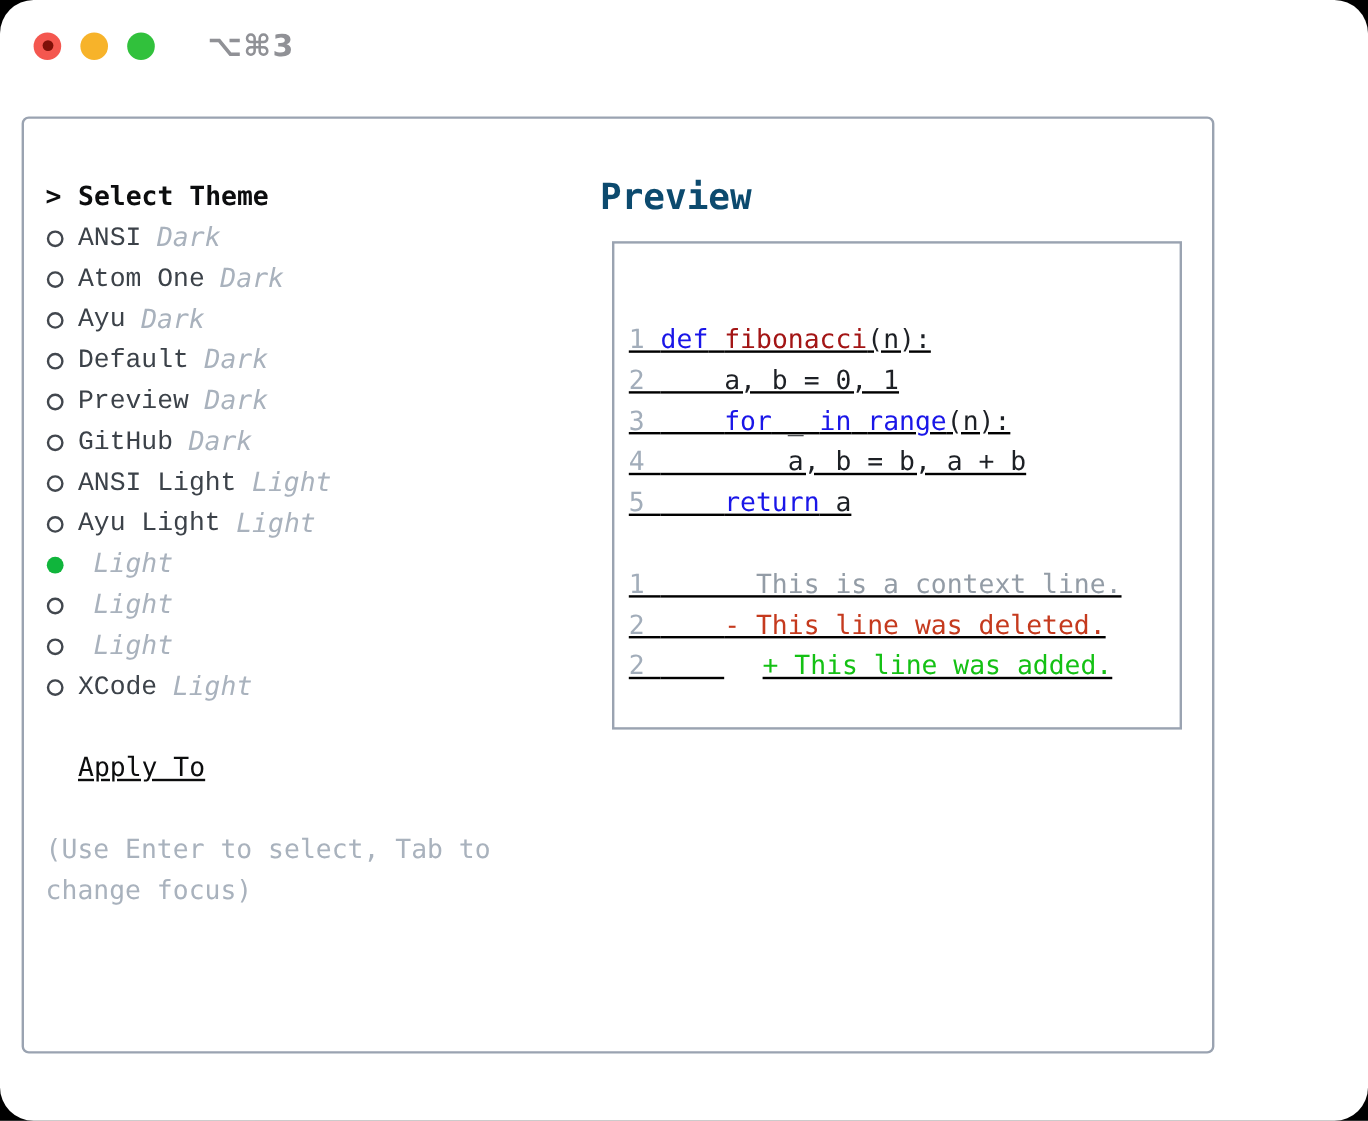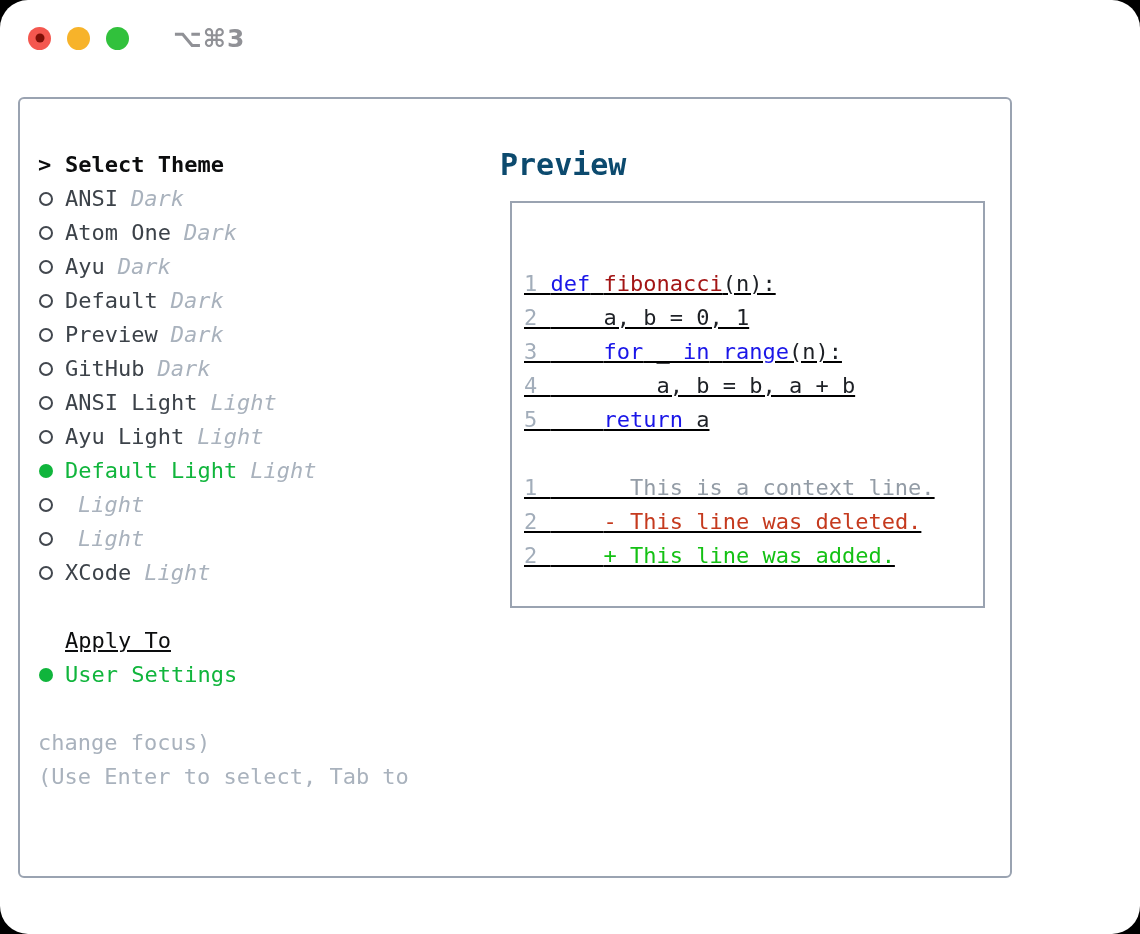--- a/index.html
+++ b/index.html
@@ -43,21 +43,21 @@
   }
   .row{height:34px;white-space:nowrap;display:flex;align-items:center;}
   .marker{display:inline-block;width:27px;flex:0 0 27px;position:relative;height:34px;}
   .chev{position:absolute;left:0;top:0;line-height:34px;font-weight:bold;color:#0c0d0e;}
   .circle{
     position:absolute;left:1px;top:50%;transform:translateY(-50%);
     width:10px;height:10px;border:2px solid #42474e;border-radius:50%;
   }
   .circle.filled{width:14px;height:14px;border:none;background:var(--accent-green,#10b53c);}
   .heading-text{font-weight:bold;color:#0c0d0e;}
-  .name{color:var(--text-dark,#3c4249);}
+  .name{color:var(--text-dark,#3c4249);font-family:Liberation Mono, monospace;}
   .name.selected{color:var(--accent-green,#10b53c);}
   .variant{color:var(--muted-gray,#a9b2bd);margin-left:13px;font-style:italic;}
   .spacer{height:34px;}
   .apply-heading{color:#0c0d0e;text-decoration:underline;}
   .hint-line{color:var(--muted-gray,#a9b2bd);height:34px;line-height:34px;}
   
   .preview-title{
     position:absolute;left:500px;top:148px;height:34px;line-height:34px;
     font-size:30px;font-weight:bold;color:#0c4a6e;
   }
@@ -70,21 +70,21 @@
     padding:64px 8px 0 12px;
     font-size:22px;line-height:34px;white-space:pre;text-decoration:underline;
   }
   .cline{height:34px;}
   .tk-ln{color:var(--line-number-gray,#a2adba);}
   .tk-kw{color:var(--keyword-blue,#1a16e8);}
   .tk-fn{color:var(--function-red,#a31515);}
   .tk-pl{color:#1d2025;}
   .tk-ctx{color:var(--context-gray,#939ca6);}
   .tk-del{color:var(--deleted-red,#c53a1e);}
-  .tk-add{color:var(--added-green,#14c114);}
+  .tk-add{color:var(--added-green,#14c114);margin-left:32px;}
 </style>
 </head>
 <body>
 
 <div class="page">
   <div class="window">
 
     <div class="titlebar">
 
       <span id="traffic-lights" style="display:flex;align-items:center;">
@@ -160,21 +160,20 @@
             <span class="marker">
               <span class="circle"></span>
             </span>
             <span class="name">Ayu Light</span>
             <span class="variant">Light</span>
           </div>
           <div class="row">
             <span class="marker">
               <span class="circle filled"></span>
             </span>
-            <span class="name selected">Default Light</span>
             <span class="variant">Light</span>
           </div>
           <div class="row">
             <span class="marker">
               <span class="circle"></span>
             </span>
             <span class="variant">Light</span>
           </div>
           <div class="row">
             <span class="marker">
@@ -189,30 +188,24 @@
             <span class="name">XCode</span>
             <span class="variant">Light</span>
           </div>
         </div>
       <div class="spacer"></div>
       <div class="row">
         <span class="marker"></span>
         <span class="apply-heading">Apply To</span>
       </div>
       <div id="apply-options">
-          <div class="row">
-            <span class="marker">
-              <span class="circle filled"></span>
-            </span>
-            <span class="name selected">User Settings</span>
-          </div>
         </div>
       <div class="spacer"></div>
+      <div class="hint-line">(Use Enter to select, Tab to</div>
       <div class="hint-line">change focus)</div>
-      <div class="hint-line">(Use Enter to select, Tab to</div>
     </div>
 
     <div class="preview-title">Preview</div>
 
     <div class="preview-box">
       <div class="codeblock" id="preview-code"><div class="cline"><span class="tk-ln">1 </span><span class="tk-kw">def</span><span class="tk-pl"> </span><span class="tk-fn">fibonacci</span><span class="tk-pl">(n):</span></div><div class="cline"><span class="tk-ln">2 </span><span class="tk-pl">    a, b = 0, 1</span></div><div class="cline"><span class="tk-ln">3 </span><span class="tk-pl">    </span><span class="tk-kw">for</span><span class="tk-pl"> _ </span><span class="tk-kw">in</span><span class="tk-pl"> </span><span class="tk-kw">range</span><span class="tk-pl">(n):</span></div><div class="cline"><span class="tk-ln">4 </span><span class="tk-pl">        a, b = b, a + b</span></div><div class="cline"><span class="tk-ln">5 </span><span class="tk-pl">    </span><span class="tk-kw">return</span><span class="tk-pl"> a</span></div><div class="cline"></div><div class="cline"><span class="tk-ln">1 </span><span class="tk-ctx">      This is a context line.</span></div><div class="cline"><span class="tk-ln">2 </span><span class="tk-pl">    </span><span class="tk-del">- This line was deleted.</span></div><div class="cline"><span class="tk-ln">2 </span><span class="tk-pl">    </span><span class="tk-add">+ This line was added.</span></div></div>
     </div>
 
   </div>
 </div>

